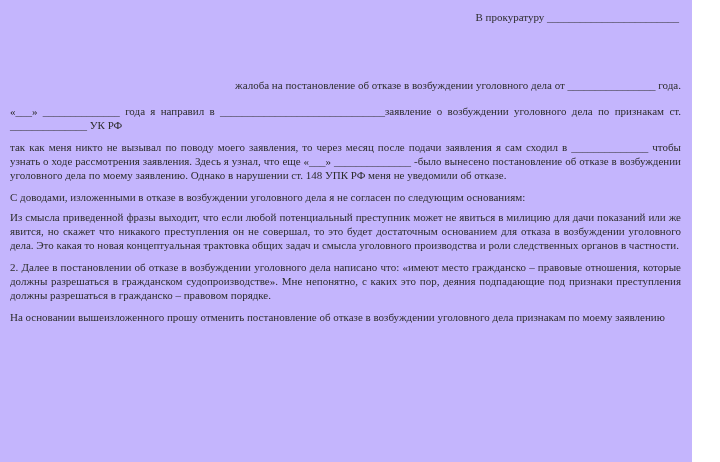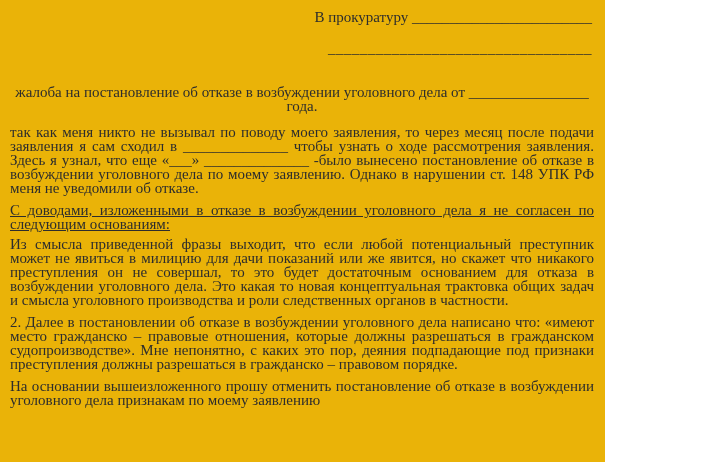--- a/index.html
+++ b/index.html
@@ -2,27 +2,27 @@
 <html lang="ru"><head>
 <meta charset="utf-8">
 <style>
   html, body {
     margin: 0;
     padding: 0;
     background: #ffffff;
   }
   .page {
     position: relative;
-    width: 605px;
+    width: 692px;
     height: 462px;
     box-sizing: border-box;
-    background: #eab308;
+    background: #c4b5fd;
     color: #2d2d2d;
     font-family: "Liberation Serif", "DejaVu Serif", serif;
-    font-size: 15px;
+    font-size: 11px;
     line-height: 14px;
     padding: 10px 11px 0 10px;
     overflow: hidden;
   }
   .addressee {
     text-align: right;
     padding-right: 2px;
   }
   .addr-line1 {
     white-space: nowrap;
@@ -31,44 +31,43 @@
     margin-top: 17px;
     white-space: nowrap;
     letter-spacing: 0.5px;
   }
   .addr-line3 {
     margin-top: 1px;
     padding-right: 2px;
     white-space: nowrap;
   }
   .title {
-    text-align: center;
-    margin: 30px 0 12px 0;
+    text-align: right;
+    margin: 54px 0 12px 0;
   }
   .para {
     margin: 0 0 8px 0;
     text-align: justify;
   }
   .para.tight {
     margin-bottom: 6px;
-    text-decoration: underline;
   }
 </style>
 </head>
 <body>
 
 <div class="page">
 
   <div class="addressee">
     <div class="addr-line1">В прокуратуру ________________________</div>
-    <div class="addr-line2">_________________________________</div>
   </div>
 
   <div class="title">жалоба на постановление об отказе в возбуждении уголовного дела от ________________ года.</div>
 
+  <p class="para">«___» ______________ года я направил в ______________________________заявление о возбуждении уголовного дела по признакам ст. ______________ УК РФ</p>
 
   <p class="para">так как меня никто не вызывал по поводу моего заявления, то через месяц после подачи заявления я сам сходил в ______________ чтобы узнать о ходе рассмотрения заявления. Здесь я узнал, что еще «___» ______________ -было вынесено постановление об отказе в возбуждении уголовного дела по моему заявлению. Однако в нарушении ст. 148 УПК РФ меня не уведомили об отказе.</p>
 
   <p class="para tight">С доводами, изложенными в отказе в возбуждении уголовного дела я не согласен по следующим основаниям:</p>
 
 
   <p class="para">Из смысла приведенной фразы выходит, что если любой потенциальный преступник может не явиться в милицию для дачи показаний или же явится, но скажет что никакого преступления он не совершал, то это будет достаточным основанием для отказа в возбуждении уголовного дела. Это какая то новая концептуальная трактовка общих задач и смысла уголовного производства и роли следственных органов в частности.</p>
 
   <p class="para">2. Далее в постановлении об отказе в возбуждении уголовного дела написано что: «имеют место гражданско – правовые отношения, которые должны разрешаться в гражданском судопроизводстве». Мне непонятно, с каких это пор, деяния подпадающие под признаки преступления должны разрешаться в гражданско – правовом порядке.</p>
 

